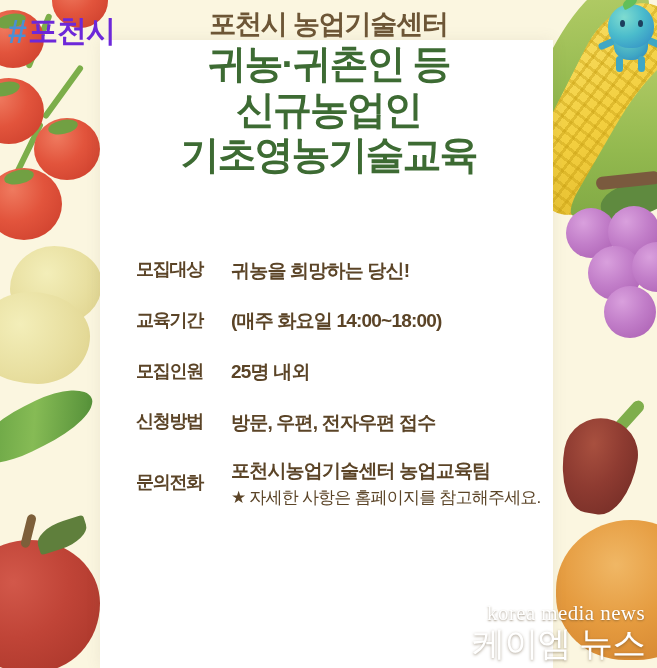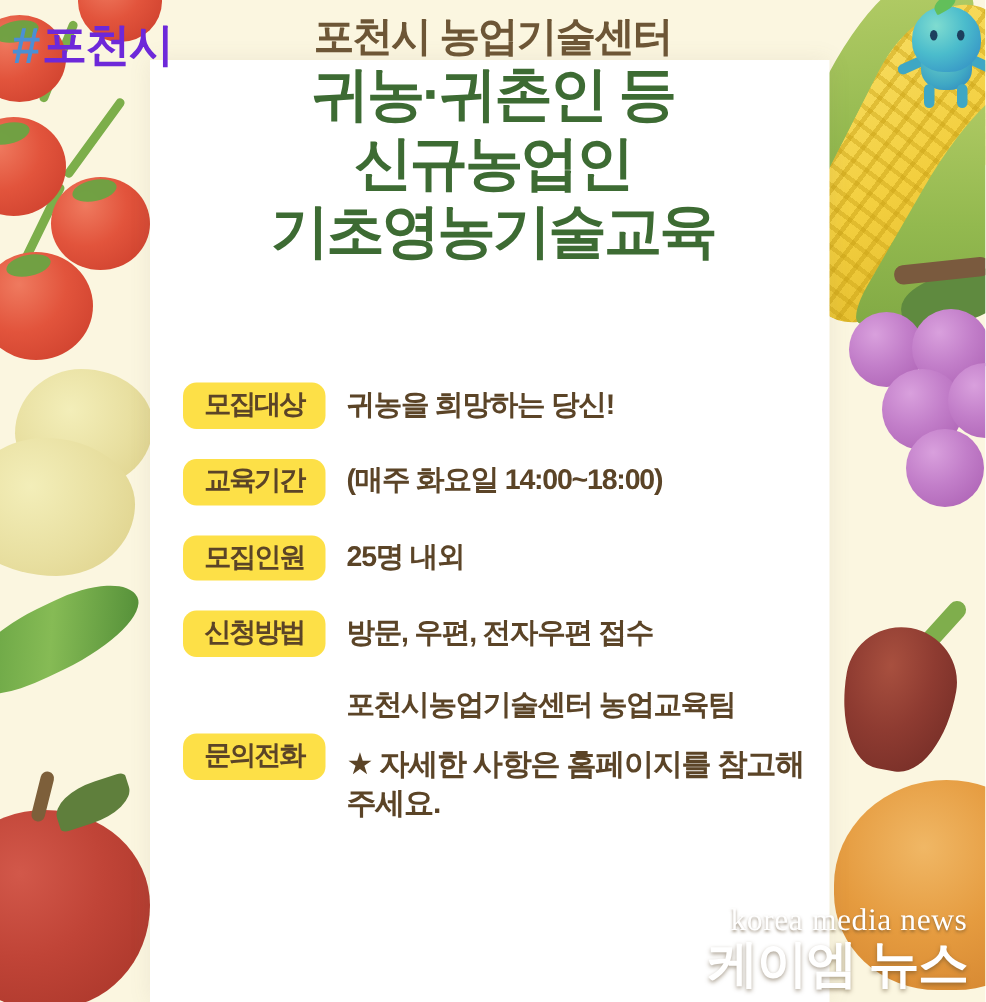--- a/index.html
+++ b/index.html
@@ -245,44 +245,44 @@
     display: flex;
     align-items: center;
     margin-bottom: 20px;
   }
   .row.tall { align-items: center; }
   .badge {
     flex: 0 0 auto;
     width: 95px;
     box-sizing: border-box;
     text-align: center;
-    background: #fde047;
+    background: #ffffff;
     border-radius: 9px;
     padding: 5px 4px 6px;
     font-size: 18px;
     font-weight: 800;
     color: #5b4427;
     letter-spacing: -1.3px;
     line-height: 1.1;
   }
   .value {
     margin-left: 14px;
     font-size: 19px;
     font-weight: 700;
     color: #5b4427;
     letter-spacing: -0.8px;
     line-height: 1.34;
   }
   .value .sub { display: block; }
   .value .note {
     display: block;
-    font-size: 20px;
-    font-weight: 700;
+    font-size: 17px;
+    font-weight: 400;
     letter-spacing: -0.8px;
-    margin-top: 13px;
+    margin-top: 3px;
   }
   .tel-glyph { font-size: 17px; }
 
   
   #wm {
     position: absolute;
     right: 12px;
     bottom: 6px;
     text-align: right;
     z-index: 60;
@@ -292,21 +292,21 @@
     font-family: "Liberation Serif", "DejaVu Serif", serif;
     font-size: 21px;
     color: #ffffff;
     text-shadow: 0 1px 2px rgba(90,70,40,.55);
     line-height: 1;
     letter-spacing: .4px;
   }
   #wm .wm-ko {
     margin-top: 2px;
     font-size: 34px;
-    font-weight: 700;
+    font-weight: 400;
     color: #ffffff;
     text-shadow: 0 1px 3px rgba(90,70,40,.5);
     line-height: 1.05;
     letter-spacing: -1px;
   }
   #wm-stamp {
     position: absolute;
     right: 160px;
     bottom: 28px;
     width: 72px;

